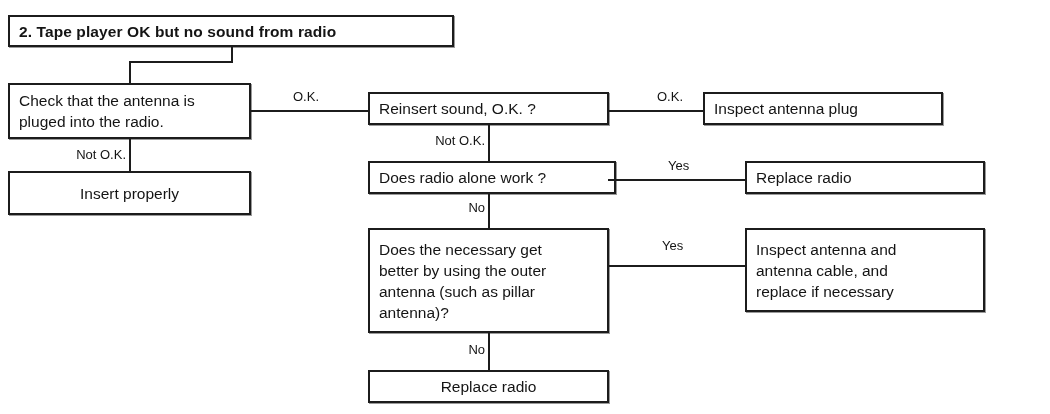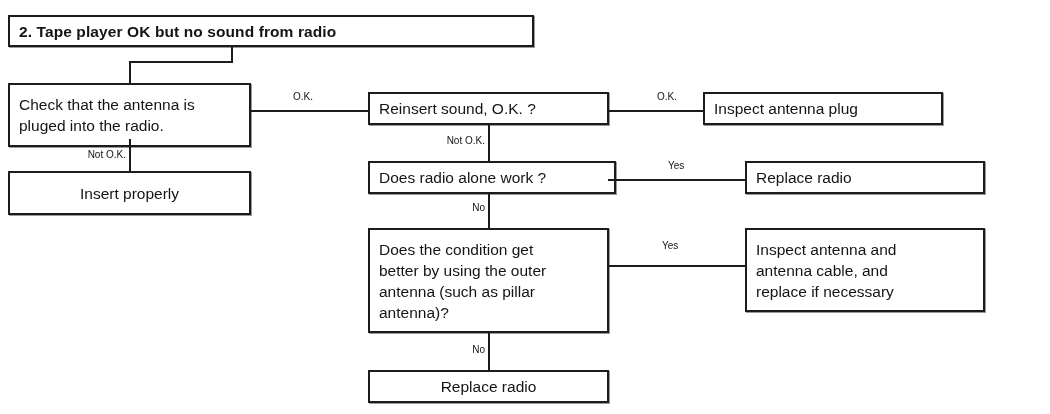--- a/index.html
+++ b/index.html
@@ -51,43 +51,43 @@
     background: #1c1c1c;
   }
   .line.h {
     height: 2px;
   }
   .line.v {
     width: 2px;
   }
   .edge-label {
     position: absolute;
-    font-size: 10px;
+    font-size: 13px;
     line-height: 18px;
     color: #141414;
     white-space: nowrap;
   }
   .edge-label.right-anchor {
     text-align: right;
   }
 </style>
 </head>
 <body>
 
 <div id="canvas">
 
-  <div class="box title" style="left:8px; top:15px; width:526px; height:32px;">
+  <div class="box title" style="left:8px; top:15px; width:446px; height:32px;">
     <div class="txt">2. Tape player OK but no sound from radio</div>
   </div>
 
   <div class="line v" style="left:231px; top:47px; height:16px;"></div>
   <div class="line h" style="left:129px; top:61px; width:104px;"></div>
   <div class="line v" style="left:129px; top:61px; height:23px;"></div>
 
-  <div class="box" style="left:8px; top:83px; width:243px; height:64px;">
+  <div class="box" style="left:8px; top:83px; width:243px; height:56px;">
     <div class="txt">Check that the antenna is
 pluged into the radio.</div>
   </div>
 
   <div class="line h" style="left:250px; top:110px; width:119px;"></div>
   <div class="edge-label" style="left:293px; top:88px;">O.K.</div>
 
   <div class="line v" style="left:129px; top:139px; height:33px;"></div>
   <div class="edge-label right-anchor" style="left:47px; top:146px; width:79px;">Not O.K.</div>
 
@@ -109,21 +109,21 @@
     <div class="txt">Does radio alone work ?</div>
   </div>
 
   <div class="line h" style="left:608px; top:179px; width:138px;"></div>
   <div class="edge-label" style="left:668px; top:157px;">Yes</div>
 
   <div class="line v" style="left:488px; top:194px; height:35px;"></div>
   <div class="edge-label right-anchor" style="left:428px; top:199px; width:57px;">No</div>
 
   <div class="box" style="left:368px; top:228px; width:241px; height:105px;">
-    <div class="txt">Does the condition get
+    <div class="txt">Does the necessary get
 better by using the outer
 antenna (such as pillar
 antenna)?</div>
   </div>
 
   <div class="line h" style="left:608px; top:265px; width:138px;"></div>
   <div class="edge-label" style="left:662px; top:237px;">Yes</div>
 
   <div class="line v" style="left:488px; top:333px; height:38px;"></div>
   <div class="edge-label right-anchor" style="left:428px; top:341px; width:57px;">No</div>

